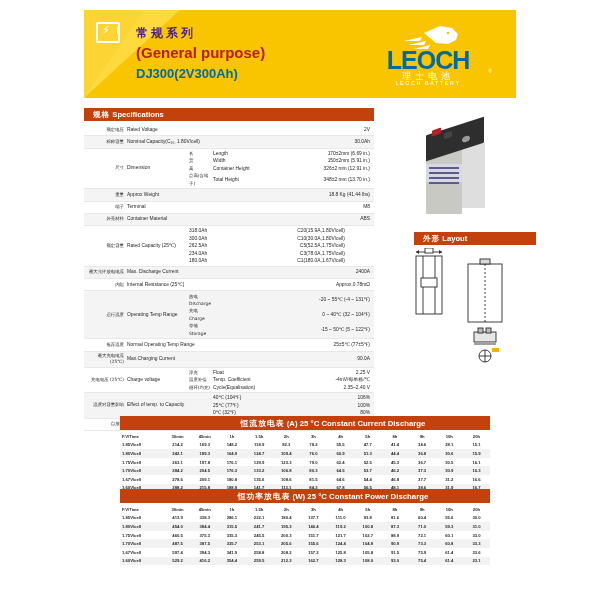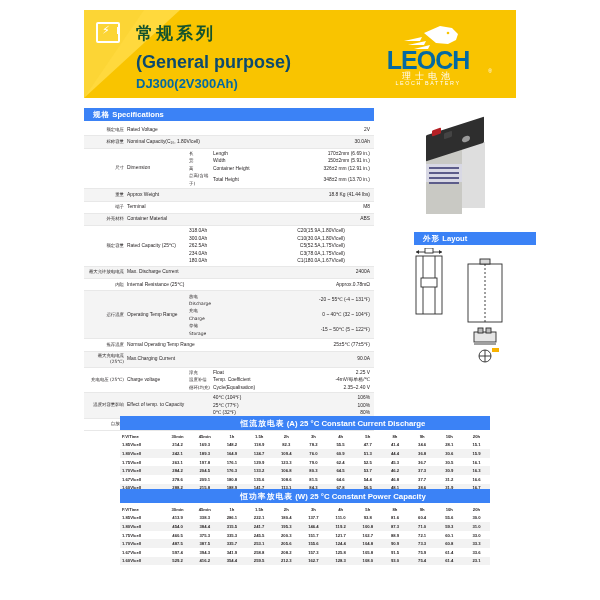--- a/index.html
+++ b/index.html
@@ -8,36 +8,36 @@
 
   
   .header{position:absolute;left:84px;top:10px;width:432px;height:88px;background:#f9c400;overflow:hidden;}
   .hdr-wedge{position:absolute;left:0;top:0;width:0;height:0;border-left:96px solid #ffd93d;border-bottom:88px solid transparent;}
   .hdr-wedge2{position:absolute;left:0;top:0;width:0;height:0;border-left:60px solid #fcd535;border-bottom:88px solid transparent;}
   .batt-icon{position:absolute;left:12px;top:12px;width:26px;height:20px;}
   .batt-icon .body{position:absolute;left:0;top:0;width:20px;height:17px;border:2.4px solid #fff;border-radius:2px;}
   .batt-icon .cap{position:absolute;left:21px;top:5px;width:3px;height:7px;background:#fff;border-radius:0 2px 2px 0;}
   .batt-icon .bolt{position:absolute;left:6px;top:3px;color:#fff;font-size:11px;font-weight:bold;line-height:11px;}
   .hdr-text{position:absolute;left:52px;top:15px;}
-  .hdr-cn{font-size:17px;font-weight:bold;color:#14532d;letter-spacing:3px;line-height:17px;
+  .hdr-cn{font-size:12px;font-weight:bold;color:#4c1d95;letter-spacing:3px;line-height:17px;
           font-family:"DejaVu Sans",sans-serif;}
-  .hdr-en{font-size:18px;font-weight:bold;color:#0c4a6e;line-height:19px;margin-top:11px;}
+  .hdr-en{font-size:15px;font-weight:bold;color:#b91c1c;line-height:19px;margin-top:1px;}
   .hdr-model{font-size:13px;font-weight:bold;color:#0369a1;line-height:19px;margin-top:2px;}
 
   .logo{position:absolute;right:22px;top:14px;width:132px;height:62px;}
   .logo-word{position:absolute;left:0;top:24px;width:132px;text-align:center;font-size:25px;font-weight:bold;
              color:#0369a1;letter-spacing:-1px;line-height:25px;font-family:"Liberation Sans",sans-serif;}
   .logo-cn{position:absolute;left:0;top:46px;width:132px;text-align:center;font-size:9px;color:#fff;
            letter-spacing:4px;font-family:"DejaVu Sans",sans-serif;}
   .logo-sub{position:absolute;left:0;top:56px;width:132px;text-align:center;font-size:5.4px;color:#fff;letter-spacing:1.6px;}
   .logo-horse{position:absolute;left:38px;top:0px;}
   .logo-reg{position:absolute;right:2px;top:44px;font-size:5px;color:#fff;}
 
   
-  .bar{position:absolute;background:#3b82f6;height:13px;}
+  .bar{position:absolute;background:#c2410c;height:13px;}
   .bar .bt{position:absolute;left:9px;top:1.5px;font-size:7.6px;font-weight:bold;color:#fff;white-space:nowrap;}
   .bar .bt .cn{font-family:"DejaVu Sans",sans-serif;letter-spacing:1px;}
 
   #spec-bar{left:84px;top:108px;width:290px;}
   #layout-bar{left:414px;top:232px;width:122px;}
   #cc-bar{left:120px;top:416px;width:370px;height:14px;}
   #cp-bar{left:120px;top:489px;width:370px;height:14px;}
   #cc-bar .bt,#cp-bar .bt{left:0;width:370px;text-align:center;font-size:7.8px;top:2px;margin-left:28px;}
 
   
@@ -444,21 +444,21 @@
         <div class="dc">38.6</div>
         <div class="dc">31.9</div>
         <div class="dc">16.7</div>
       </div>
     </div>
 
   <div class="bar" id="cp-bar">
     <div class="bt"><span class="cn">恒功率放电表</span>
       <span>(W)</span>
       <span>25 °C</span>
-      <span>Constant Power Capacity</span></div>
+      <span>Constant Power Discharge</span></div>
   </div>
   <div class="dtable" id="cp-table">
       <div class="dtr head">
         <div class="dc first">F.V/Time</div>
         <div class="dc">30min</div>
         <div class="dc">45min</div>
         <div class="dc">1h</div>
         <div class="dc">1.5h</div>
         <div class="dc">2h</div>
         <div class="dc">3h</div>

